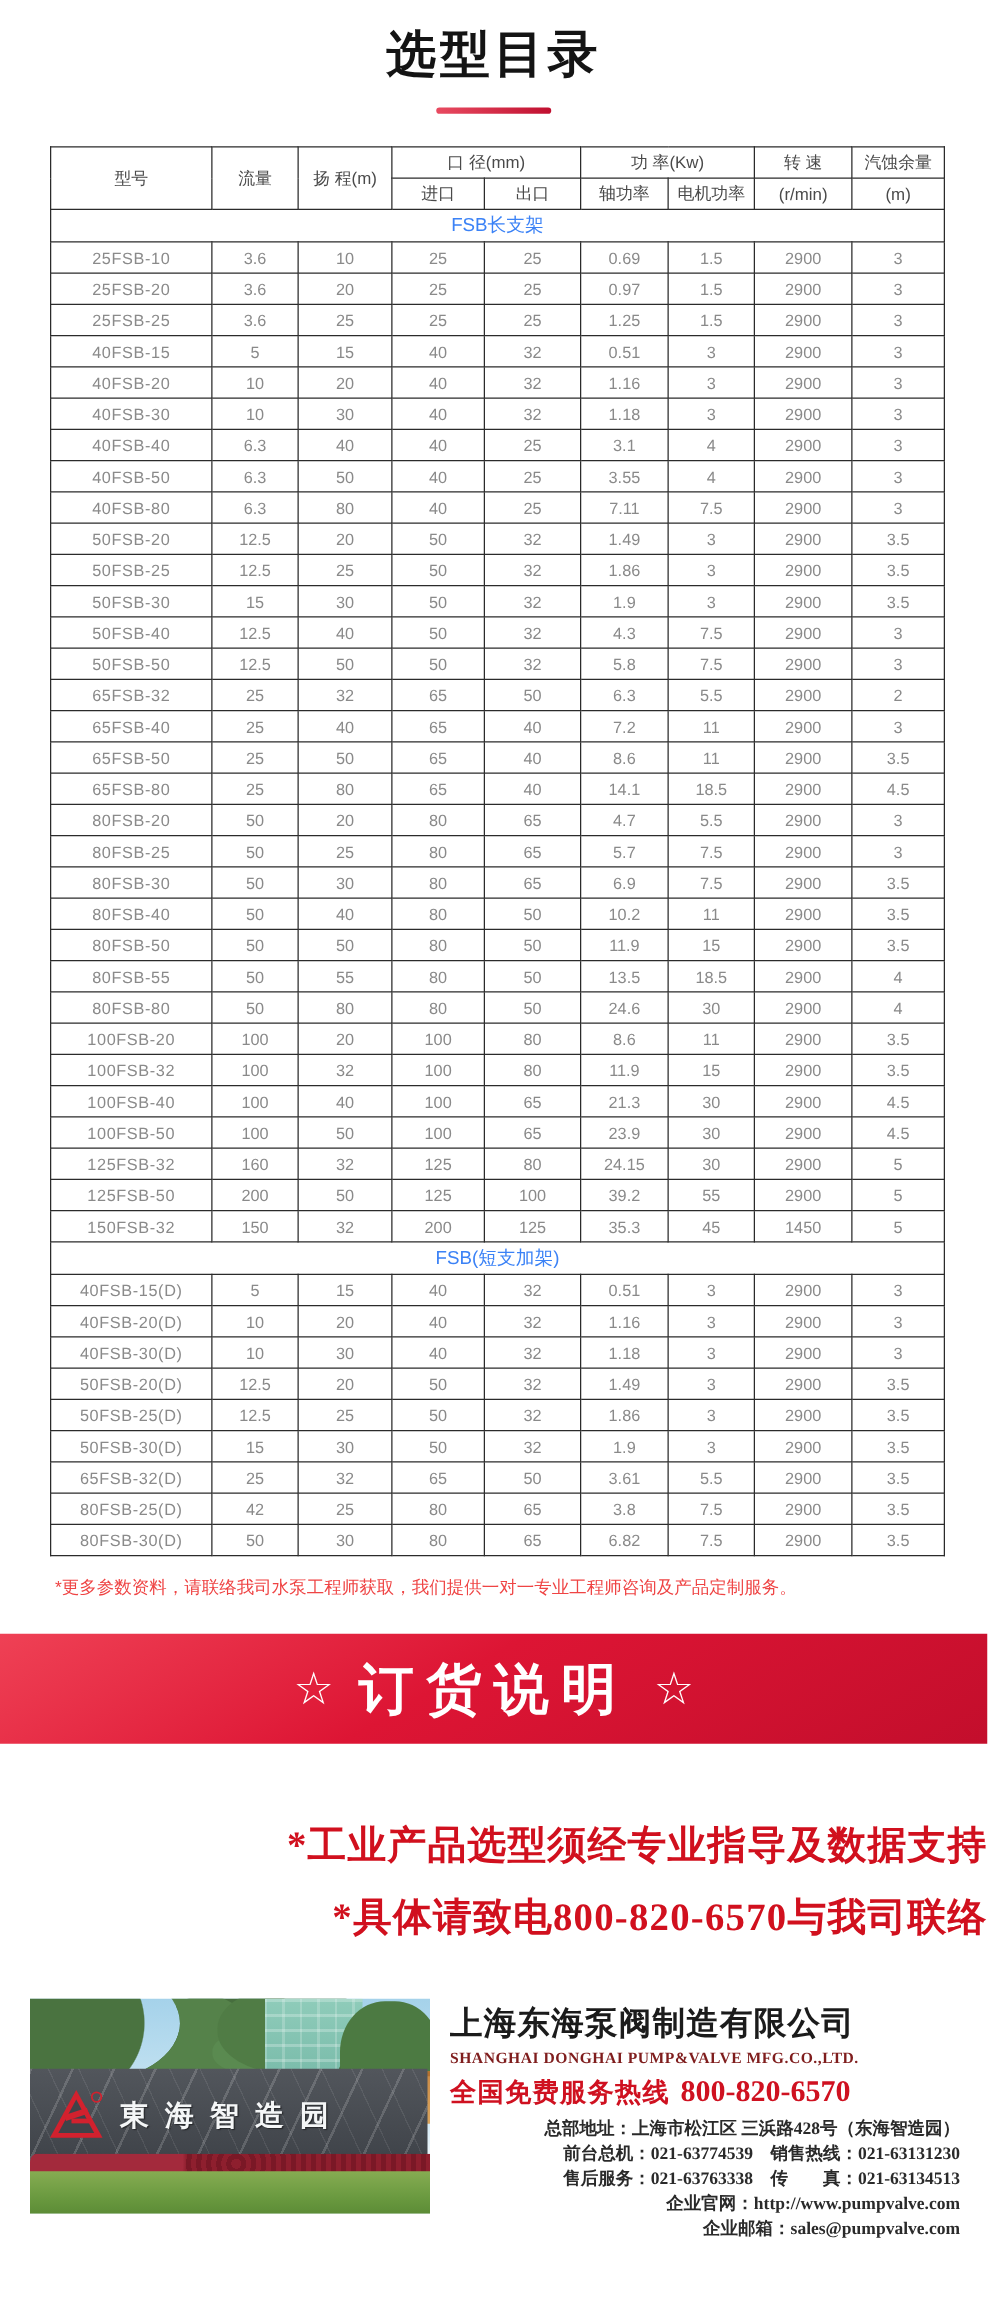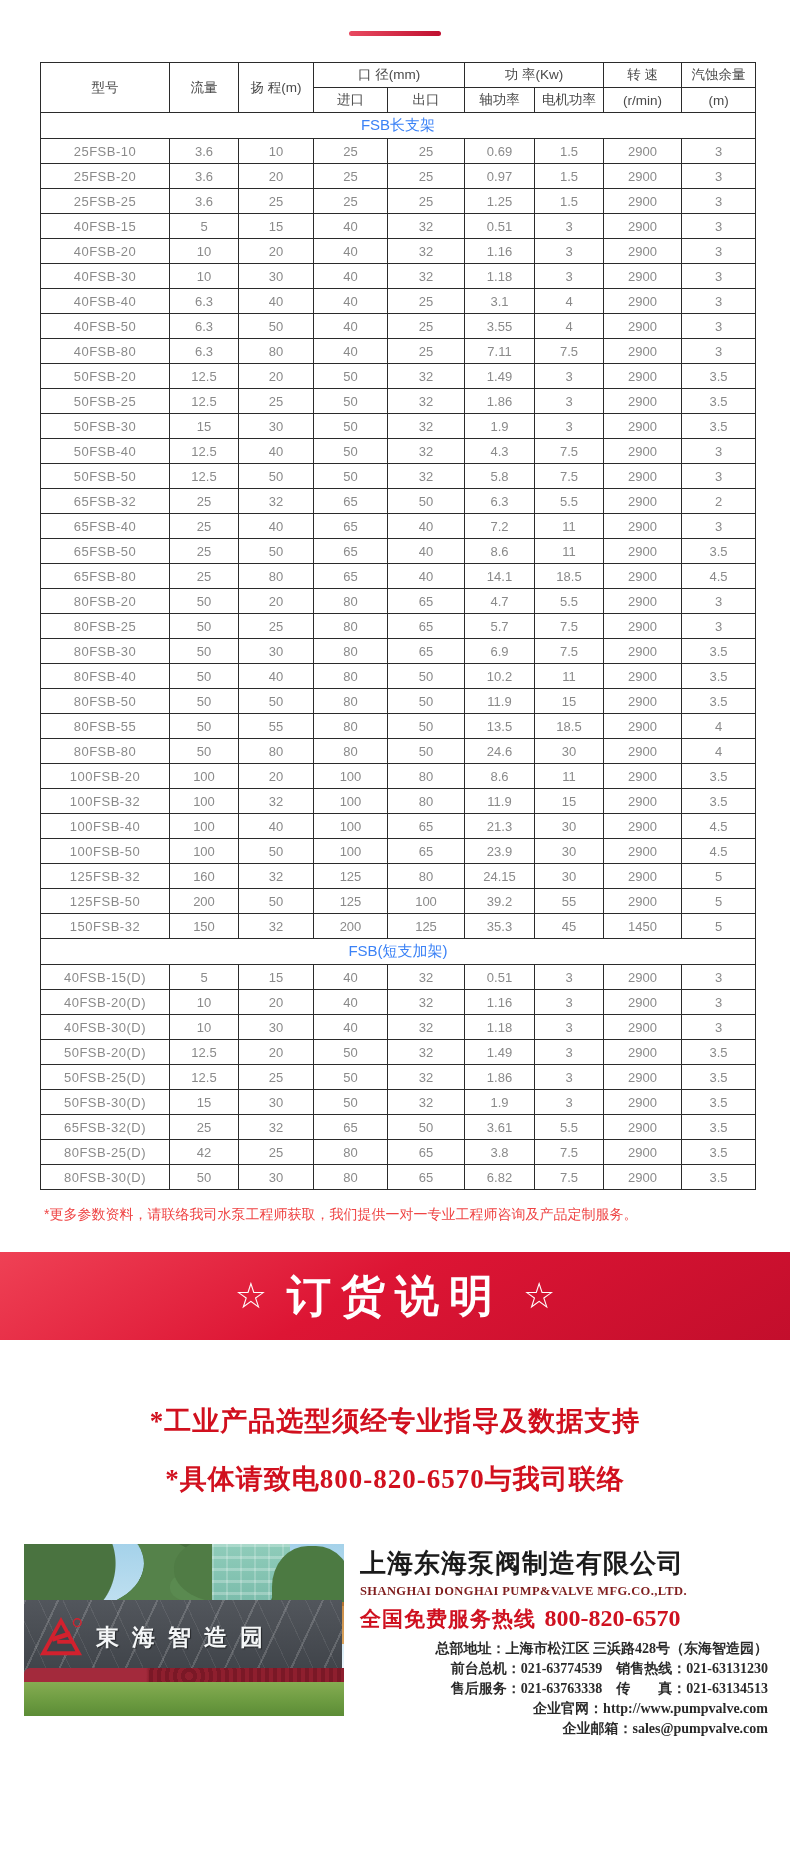--- a/index.html
+++ b/index.html
@@ -36,23 +36,23 @@
   .order-banner {
     margin-top:28px; height:88px; width:100%;
     background:linear-gradient(150deg,#ef4155 0%,#dd1534 45%,#c30e2c 100%);
     display:flex; align-items:center; justify-content:center; gap:20px;
     color:#ffffff;
   }
   .order-banner .star { font-size:36px; line-height:1; }
   .order-banner .banner-title { font-size:44px; font-weight:bold; letter-spacing:10px; }
   
   .notice {
-    padding:52px 0 10px 0; text-align:center;
+    padding:52px 0 10px 0; text-align:right;
     font-family:"Liberation Serif","DejaVu Serif",serif;
-    font-weight:bold; color:#d1101e; font-size:27px; letter-spacing:1px;
+    font-weight:bold; color:#d1101e; font-size:31px; letter-spacing:1px;
   }
   .notice .line { line-height:58px; }
   
   .footer { display:flex; margin:26px 22px 0 24px; gap:16px; }
   .photo {
     width:320px; height:172px; position:relative; overflow:hidden;
     background:linear-gradient(180deg,#a5d2ea 0%,#cfe8f4 55%,#e9f4fa 70%);
     flex-shrink:0;
   }
   .tree-left {
@@ -124,20 +124,21 @@
   .contact-list { margin-top:6px; }
   .contact-line {
     font-family:"Liberation Serif","DejaVu Serif",serif;
     font-size:14px; font-weight:bold; color:#2a2a2a; line-height:20px; white-space:nowrap;text-align:right;
   }
 </style>
 </head>
 <body>
 
 <div class="title-wrap">
+  <div class="page-title">选型目录</div>
   <div class="title-underline"></div>
 </div>
 
 <div class="table-wrap">
   <table class="sel">
     <colgroup>
       <col style="width:129px">
         <col style="width:69px">
         <col style="width:75px">
       <col style="width:74px">

